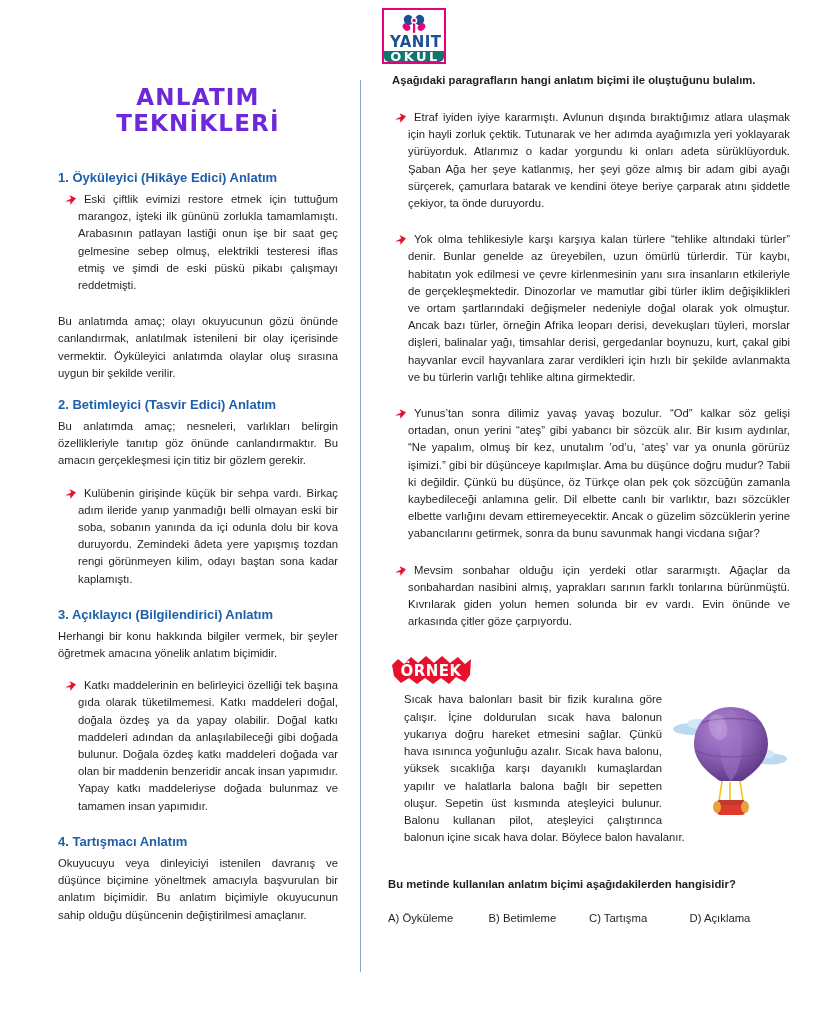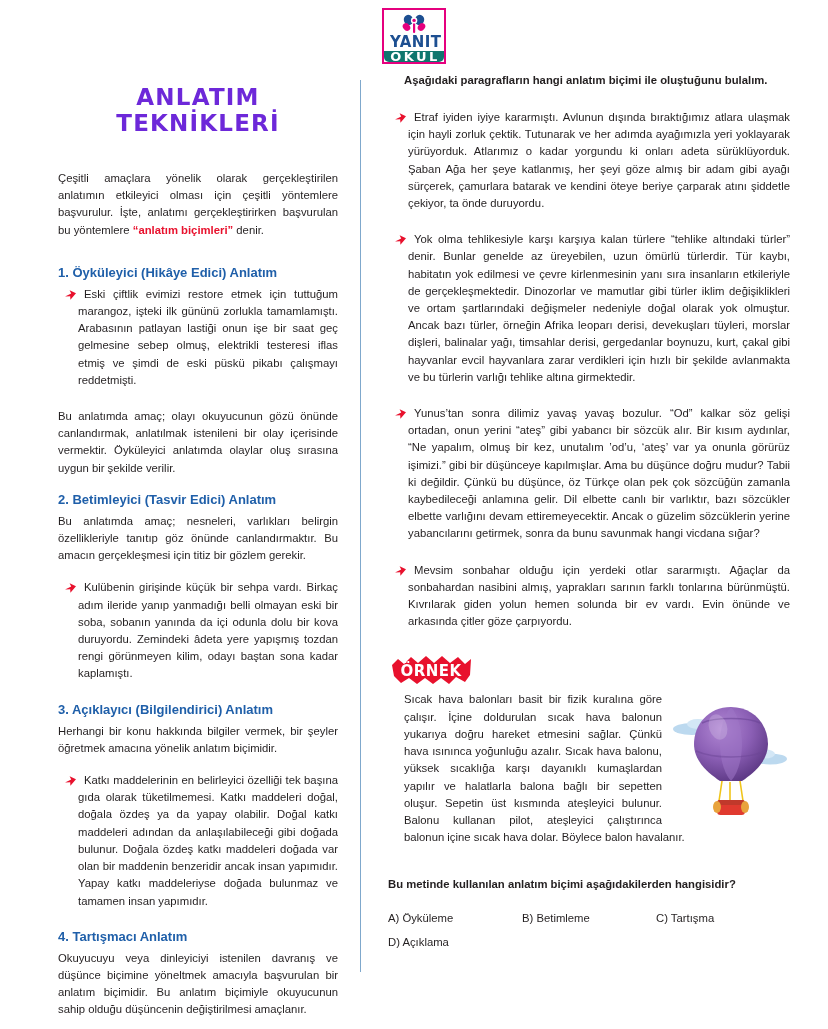--- a/index.html
+++ b/index.html
@@ -132,21 +132,21 @@
     width: 13px;
     height: 12px;
     display: inline-block;
   }
 
   
   p.prompt {
     font-size: 11.3px;
     line-height: 17px;
     font-weight: 700;
-    margin: 0 0 20px 16px;
+    margin: 0 0 20px 4px;
     color: #231f20;
   }
 
   
   .ornek-badge {
     display: inline-block;
     position: relative;
     margin: 4px 0 0 0;
   }
   .ornek-badge svg { display: block; }
@@ -170,21 +170,21 @@
   .clearfix::after { content: ""; display: block; clear: both; }
 
   p.question {
     font-size: 11.3px;
     line-height: 17px;
     font-weight: 700;
     margin: 14px 0 18px 0;
   }
   .options {
     display: grid;
-    grid-template-columns: 1fr 1fr 1fr;
+    grid-template-columns: 1fr 1fr 1fr 1fr;
     row-gap: 9px;
     font-size: 11.3px;
     line-height: 15px;
   }
   .option { color: #231f20; }
 </style>
 </head>
 <body>
 
 <div class="logo-wrap">
@@ -204,23 +204,20 @@
     <div class="logo-sub">OKUL</div>
   </div>
 </div>
 
 <div class="page">
 
   <div class="col-left">
 
     <h1 class="page-title">ANLATIM TEKNİKLERİ</h1>
 
-    <p class="body lead">
-      <span>Çeşitli amaçlara yönelik olarak gerçekleştirilen anlatımın etkileyici olması için çeşitli yöntemlere başvurulur. İşte, anlatımı gerçekleştirirken başvurulan bu yöntemlere </span><span class="hl">“anlatım biçimleri”</span><span> denir.</span>
-    </p>
 
     <h2 class="section-title">1. Öyküleyici (Hikâye Edici) Anlatım</h2>
     <p class="body example">
       <span class="arrow-icon">
         <svg width="13" height="12" viewBox="0 0 13 12">
             <path d="M1 7.6 L7.2 4.4 L5.6 1.2 L12 4.2 L6.4 10.8 L6.2 7.2 Z" fill="#e8112d"></path>
           </svg>
       </span><span>Eski çiftlik evimizi restore etmek için tuttuğum marangoz, işteki ilk gününü zorlukla tamamlamıştı. Arabasının patlayan lastiği onun işe bir saat geç gelmesine sebep olmuş, elektrikli testeresi iflas etmiş ve şimdi de eski püskü pikabı çalışmayı reddetmişti.</span>
     </p>
     <p class="body tight">Bu anlatımda amaç; olayı okuyucunun gözü önünde canlandırmak, anlatılmak istenileni bir olay içerisinde vermektir. Öyküleyici anlatımda olaylar oluş sırasına uygun bir şekilde verilir.</p>

